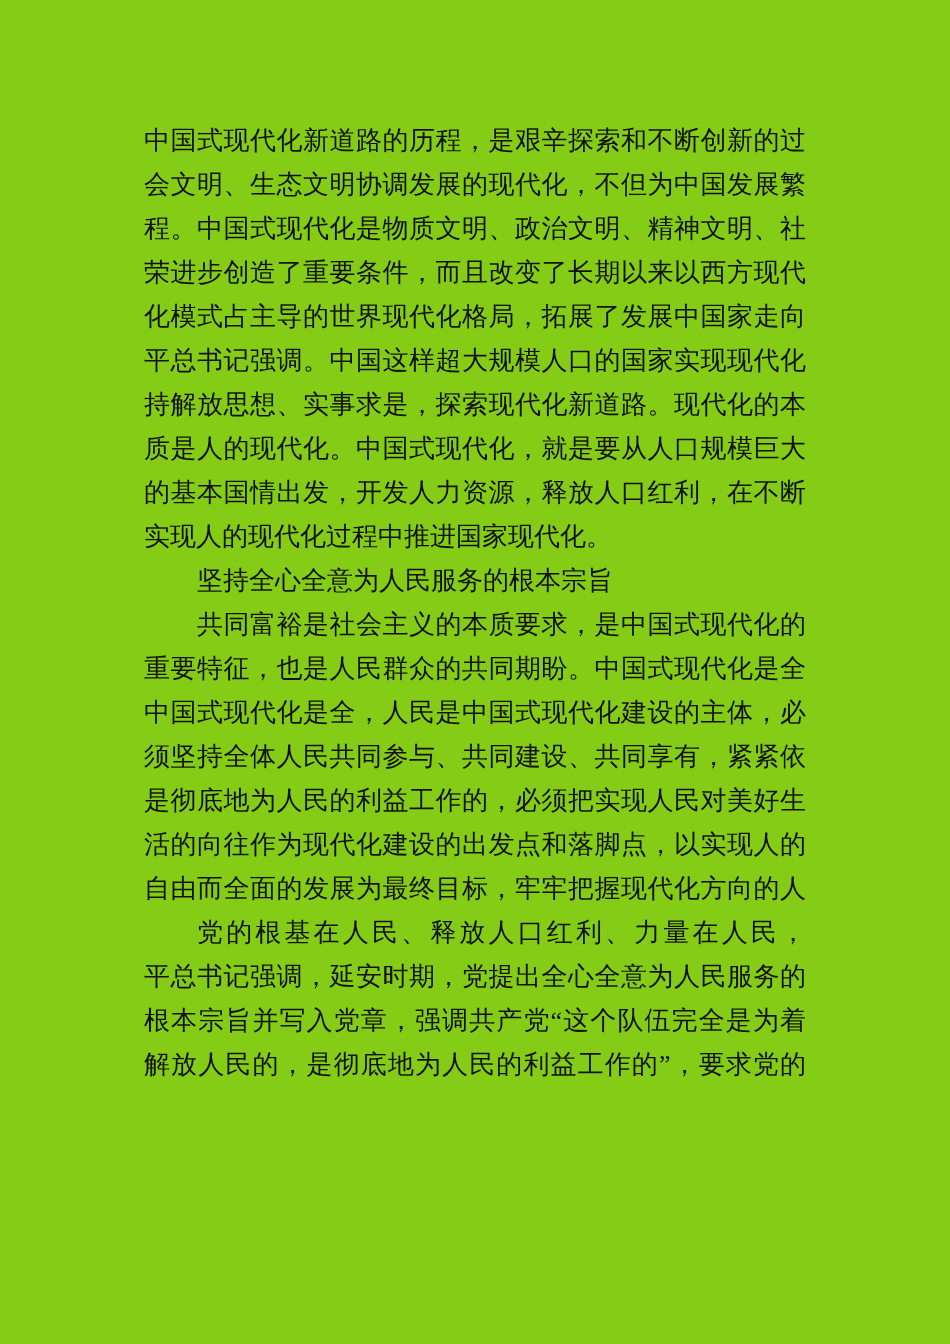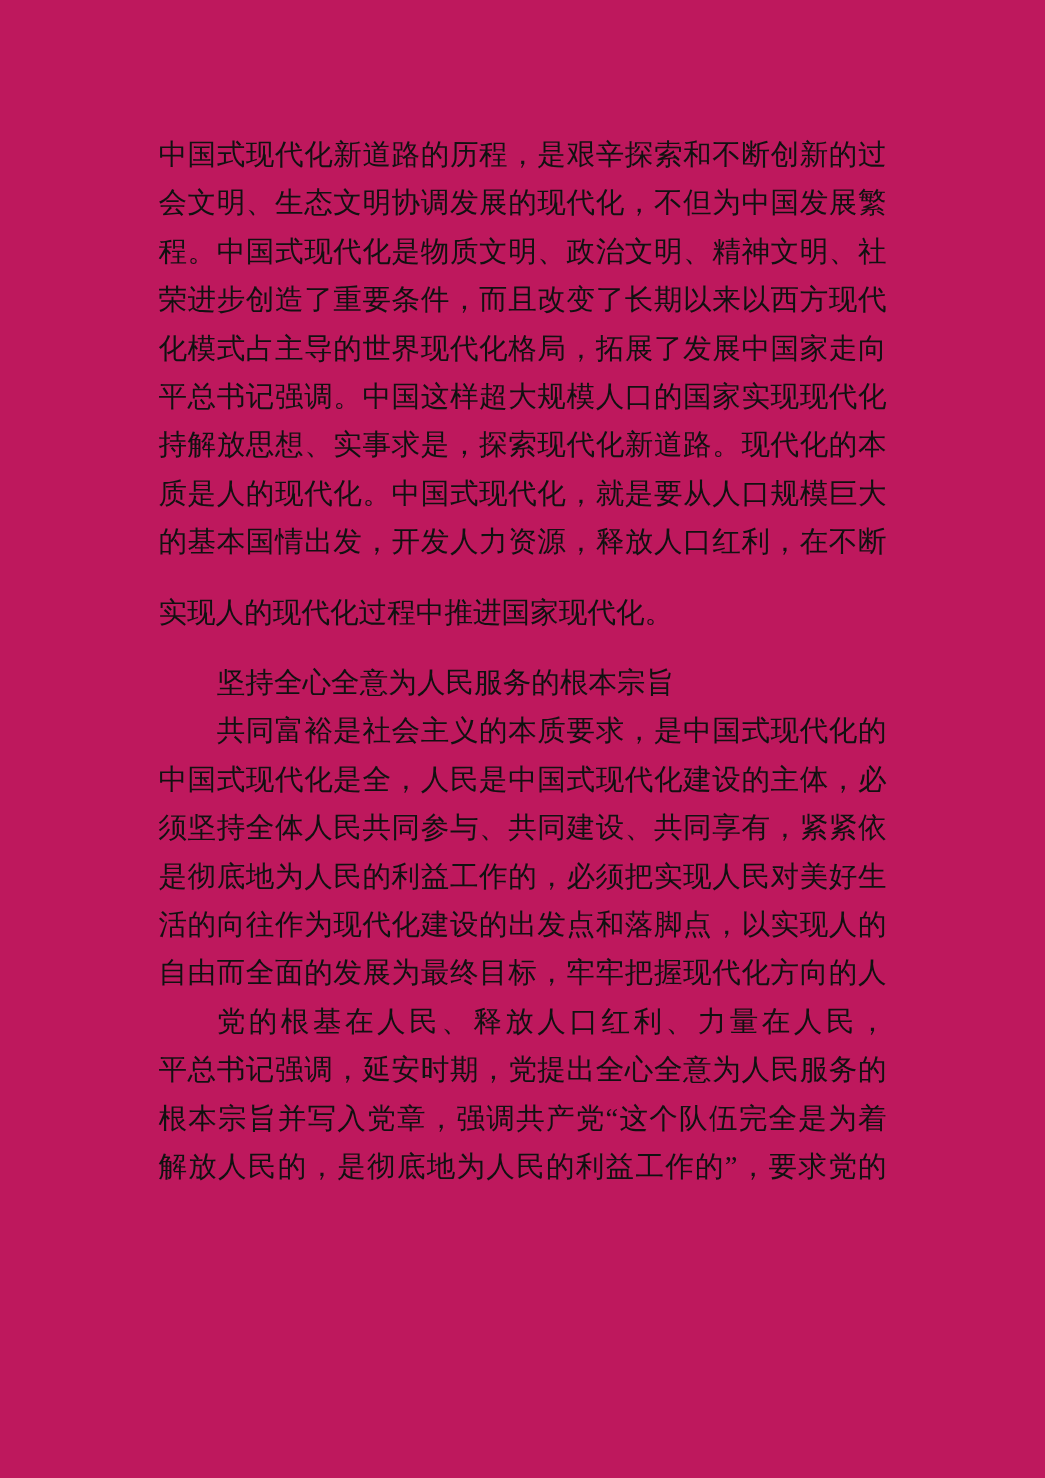--- a/index.html
+++ b/index.html
@@ -4,21 +4,21 @@
 <style>
   html, body { margin: 0; padding: 0; }
   body {
     width: 950px; height: 1344px;
     background: #ffffff;
     font-family: "Liberation Serif", "DejaVu Serif", serif;
   }
   .page {
     position: relative;
     width: 950px; height: 1344px;
-    background: #be185d;
+    background: #84cc16;
     overflow: hidden;
   }
   .textblock {
     position: absolute;
     left: 144px; top: 119px;
     width: 662px;
     color: #111111;
     font-size: 26px;
     line-height: 44px;
     font-weight: 400;
@@ -27,40 +27,40 @@
     height: 44px;
     overflow: hidden;
     text-align: justify;
     text-align-last: justify;
     word-break: keep-all;
   }
   .ind { padding-left: 53px; }
   .short {
     text-align: center;
     text-align-last: left;
-    margin-top: 20px;
   }
 </style>
 </head>
 <body>
 
 <div class="page">
   <div class="textblock">
     <div class="line">中国式现代化新道路的历程，是艰辛探索和不断创新的过</div>
     <div class="line">会文明、生态文明协调发展的现代化，不但为中国发展繁</div>
     <div class="line">程。中国式现代化是物质文明、政治文明、精神文明、社</div>
     <div class="line">荣进步创造了重要条件，而且改变了长期以来以西方现代</div>
     <div class="line">化模式占主导的世界现代化格局，拓展了发展中国家走向</div>
     <div class="line">平总书记强调。中国这样超大规模人口的国家实现现代化</div>
     <div class="line">持解放思想、实事求是，探索现代化新道路。现代化的本</div>
     <div class="line">质是人的现代化。中国式现代化，就是要从人口规模巨大</div>
     <div class="line">的基本国情出发，开发人力资源，释放人口红利，在不断</div>
     <div class="line short">实现人的现代化过程中推进国家现代化。</div>
     <div class="line ind short">坚持全心全意为人民服务的根本宗旨</div>
     <div class="line ind">共同富裕是社会主义的本质要求，是中国式现代化的</div>
+    <div class="line">重要特征，也是人民群众的共同期盼。中国式现代化是全</div>
     <div class="line">中国式现代化是全，人民是中国式现代化建设的主体，必</div>
     <div class="line">须坚持全体人民共同参与、共同建设、共同享有，紧紧依</div>
     <div class="line">是彻底地为人民的利益工作的，必须把实现人民对美好生</div>
     <div class="line">活的向往作为现代化建设的出发点和落脚点，以实现人的</div>
     <div class="line">自由而全面的发展为最终目标，牢牢把握现代化方向的人</div>
     <div class="line ind">党的根基在人民、释放人口红利、力量在人民，党的全</div>
     <div class="line">平总书记强调，延安时期，党提出全心全意为人民服务的</div>
     <div class="line">根本宗旨并写入党章，强调共产党“这个队伍完全是为着</div>
     <div class="line">解放人民的，是彻底地为人民的利益工作的”，要求党的</div>
   </div>

